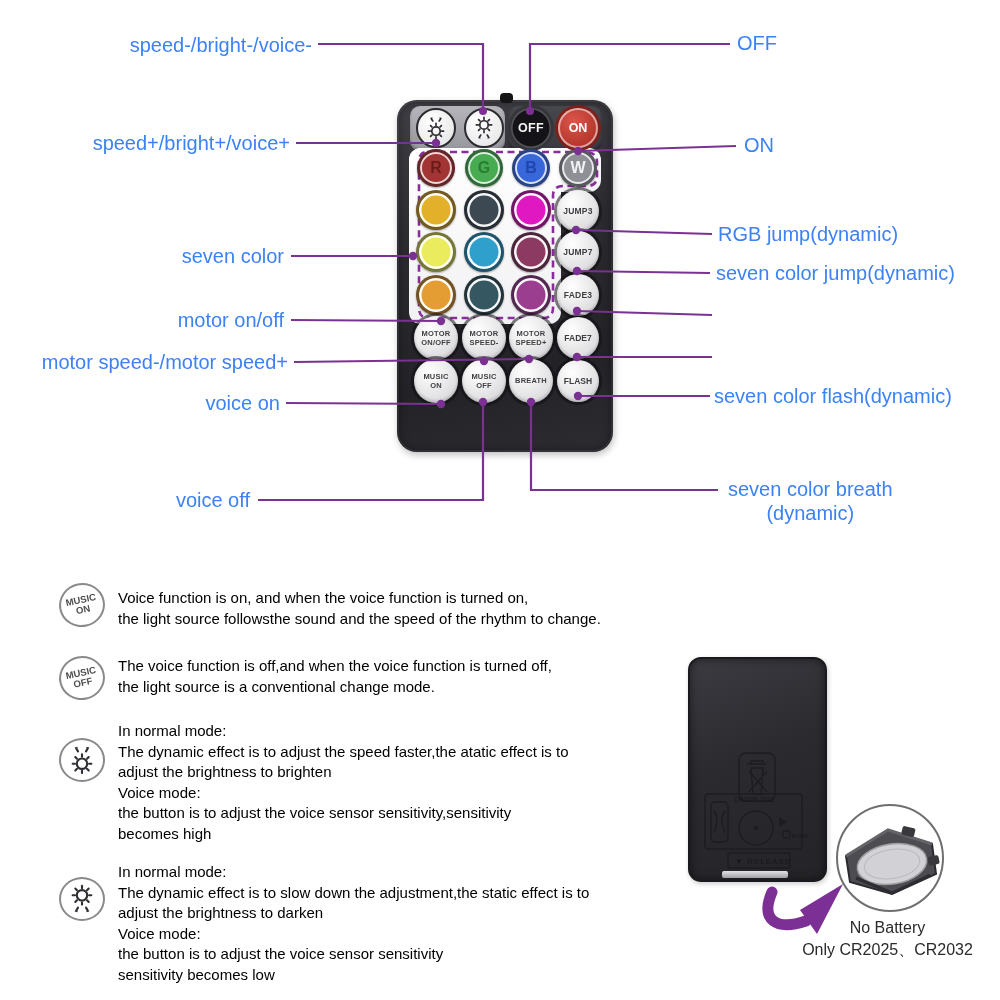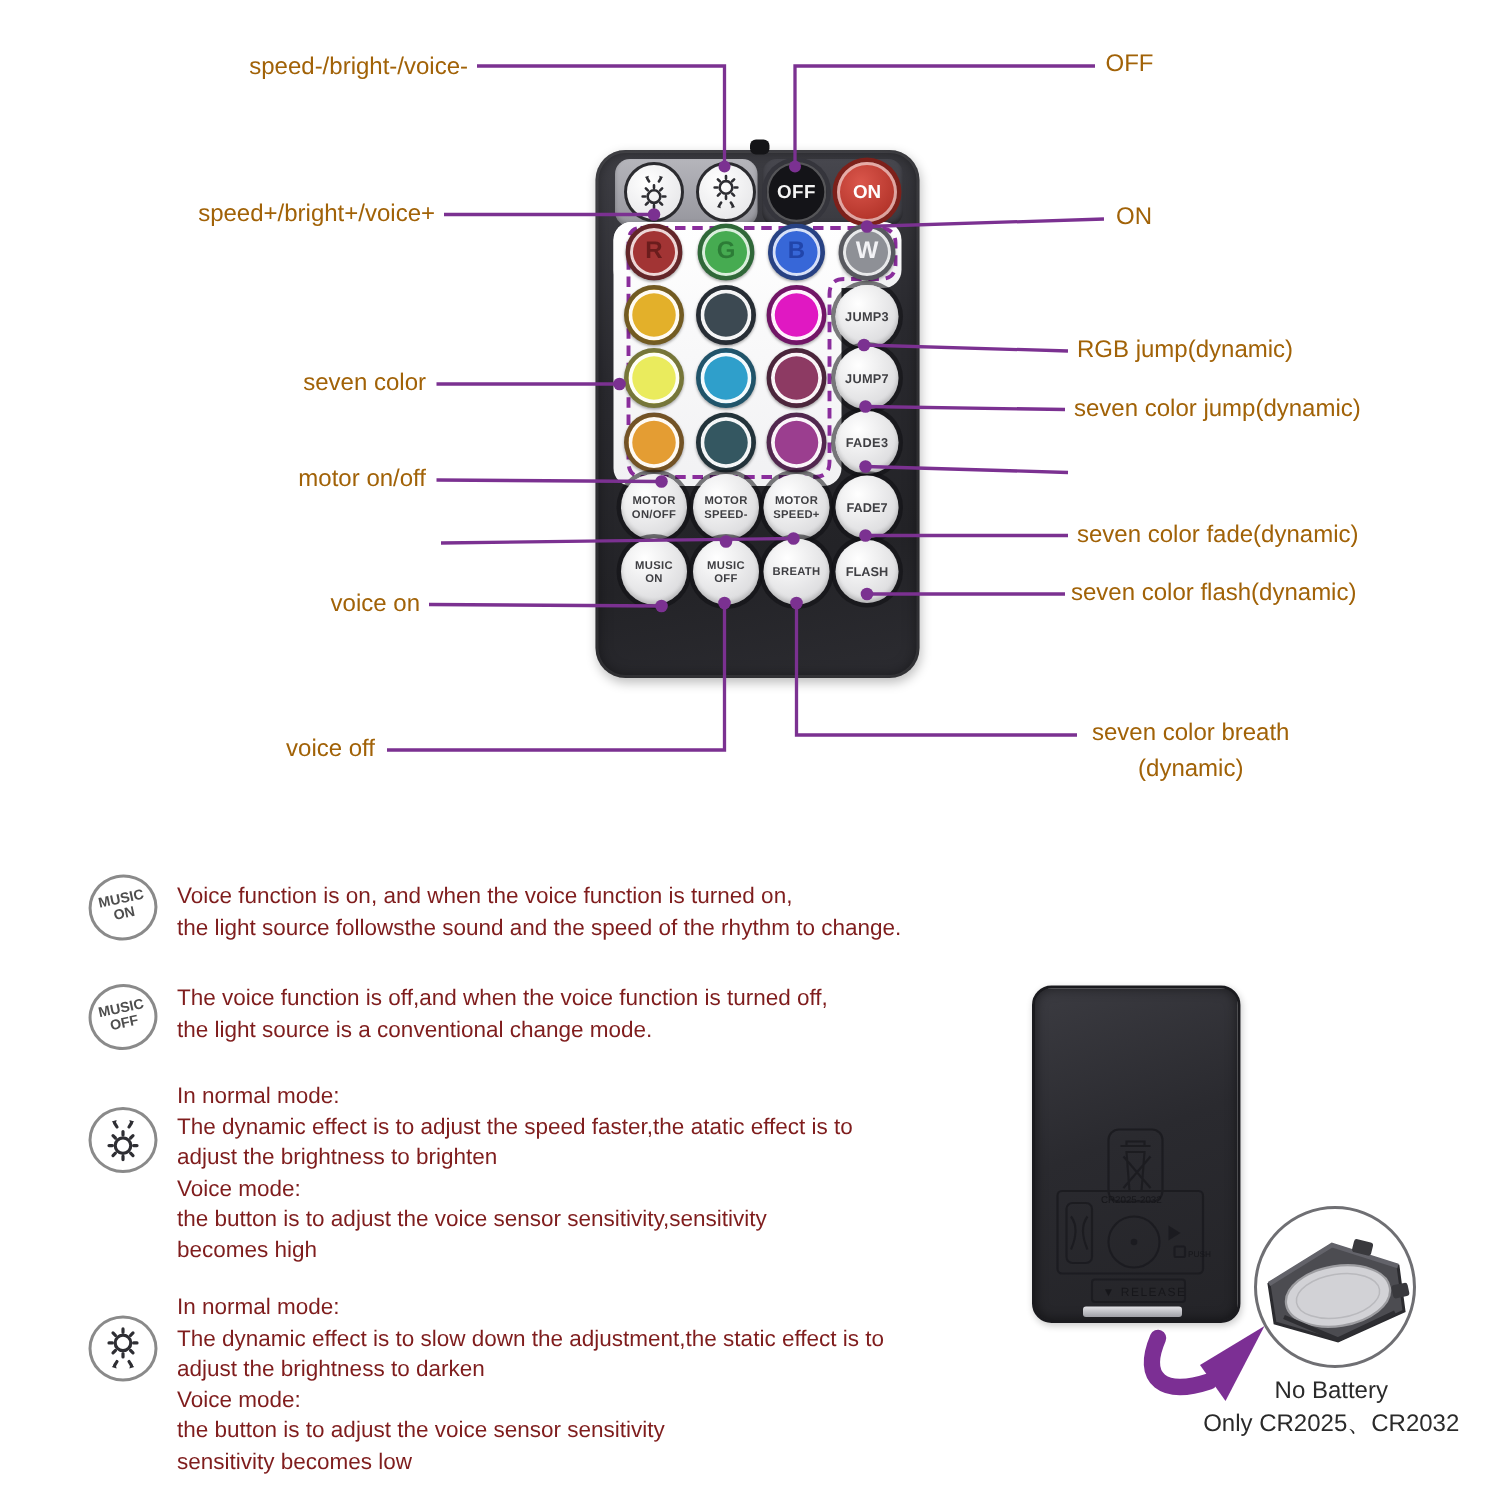--- a/index.html
+++ b/index.html
@@ -1,20 +1,20 @@
 <!DOCTYPE html>
 <html><head>
 <meta charset="utf-8">
 <style>
   html,body{margin:0;padding:0;background:#fff;}
   #canvas{position:relative;width:1000px;height:1000px;background:#ffffff;overflow:hidden;
           font-family:"Liberation Sans",sans-serif;color:#1a1a1a;}
-  .lbl{position:absolute;font-size:16px;line-height:24px;white-space:nowrap;color:#a16207;}
+  .lbl{position:absolute;font-size:20px;line-height:24px;white-space:nowrap;color:#3b82f6;}
   .pre{white-space:pre-line;text-align:center;}
-  .legend-text{position:absolute;left:118px;width:575px;font-size:15px;line-height:20.5px;color:#7f1d1d;white-space:pre-line;}
+  .legend-text{position:absolute;left:118px;width:575px;font-size:15px;line-height:20.5px;color:#000000;white-space:pre-line;}
   .legend-icon{position:absolute;left:59px;width:46px;height:44px;border:2px solid #8a8a8a;border-radius:50%;
                display:flex;align-items:center;justify-content:center;text-align:center;font-weight:bold;
                font-size:9.5px;line-height:1.08;color:#4e4e4e;white-space:pre-line;box-sizing:border-box;background:#fff;}
   .tilt{transform:rotate(-12deg);}
   .overlay{position:absolute;left:0;top:0;pointer-events:none;}
   
   #remote-front{position:absolute;left:397px;top:100px;width:216px;height:352px;border-radius:20px;
      background:linear-gradient(168deg,#3f3f45 0%,#2a2a2f 40%,#232327 75%,#2c2c31 100%);
      box-shadow:inset 0 0 0 2px rgba(255,255,255,.08), inset 0 0 10px rgba(0,0,0,.55), 1px 3px 7px rgba(0,0,0,.25);}
   #ir-nub{position:absolute;left:103px;top:-7px;width:13px;height:10px;background:#141417;border-radius:4px;}
@@ -176,21 +176,21 @@
   </svg>
 
   <div class="lbl" style="right:688px;top:33px">speed-/bright-/voice-</div>
   <div class="lbl" style="left:737px;top:31px">OFF</div>
   <div class="lbl" style="right:710px;top:131px">speed+/bright+/voice+</div>
   <div class="lbl" style="left:744px;top:133px">ON</div>
   <div class="lbl" style="right:716px;top:244px">seven color</div>
   <div class="lbl" style="left:716px;top:261px">seven color jump(dynamic)</div>
   <div class="lbl" style="left:718px;top:222px">RGB jump(dynamic)</div>
   <div class="lbl" style="right:716px;top:308px">motor on/off</div>
-  <div class="lbl" style="left:718px;top:345px">seven color fade(dynamic)</div>
+  <div class="lbl" style="right:712px;top:350px">motor speed-/motor speed+</div>
   <div class="lbl" style="right:720px;top:391px">voice on</div>
   <div class="lbl" style="left:714px;top:384px">seven color flash(dynamic)</div>
   <div class="lbl" style="right:750px;top:488px">voice off</div>
   <div class="lbl pre" style="left:728px;top:477px;line-height:24px">seven color breath
 (dynamic)</div>
 
   <div class="legend-icon tilt" style="top:583px">MUSIC
 ON</div>
   <div class="legend-text" style="top:588px">Voice function is on, and when the voice function is turned on,
 the light source followsthe sound and the speed of the rhythm to change.</div>

